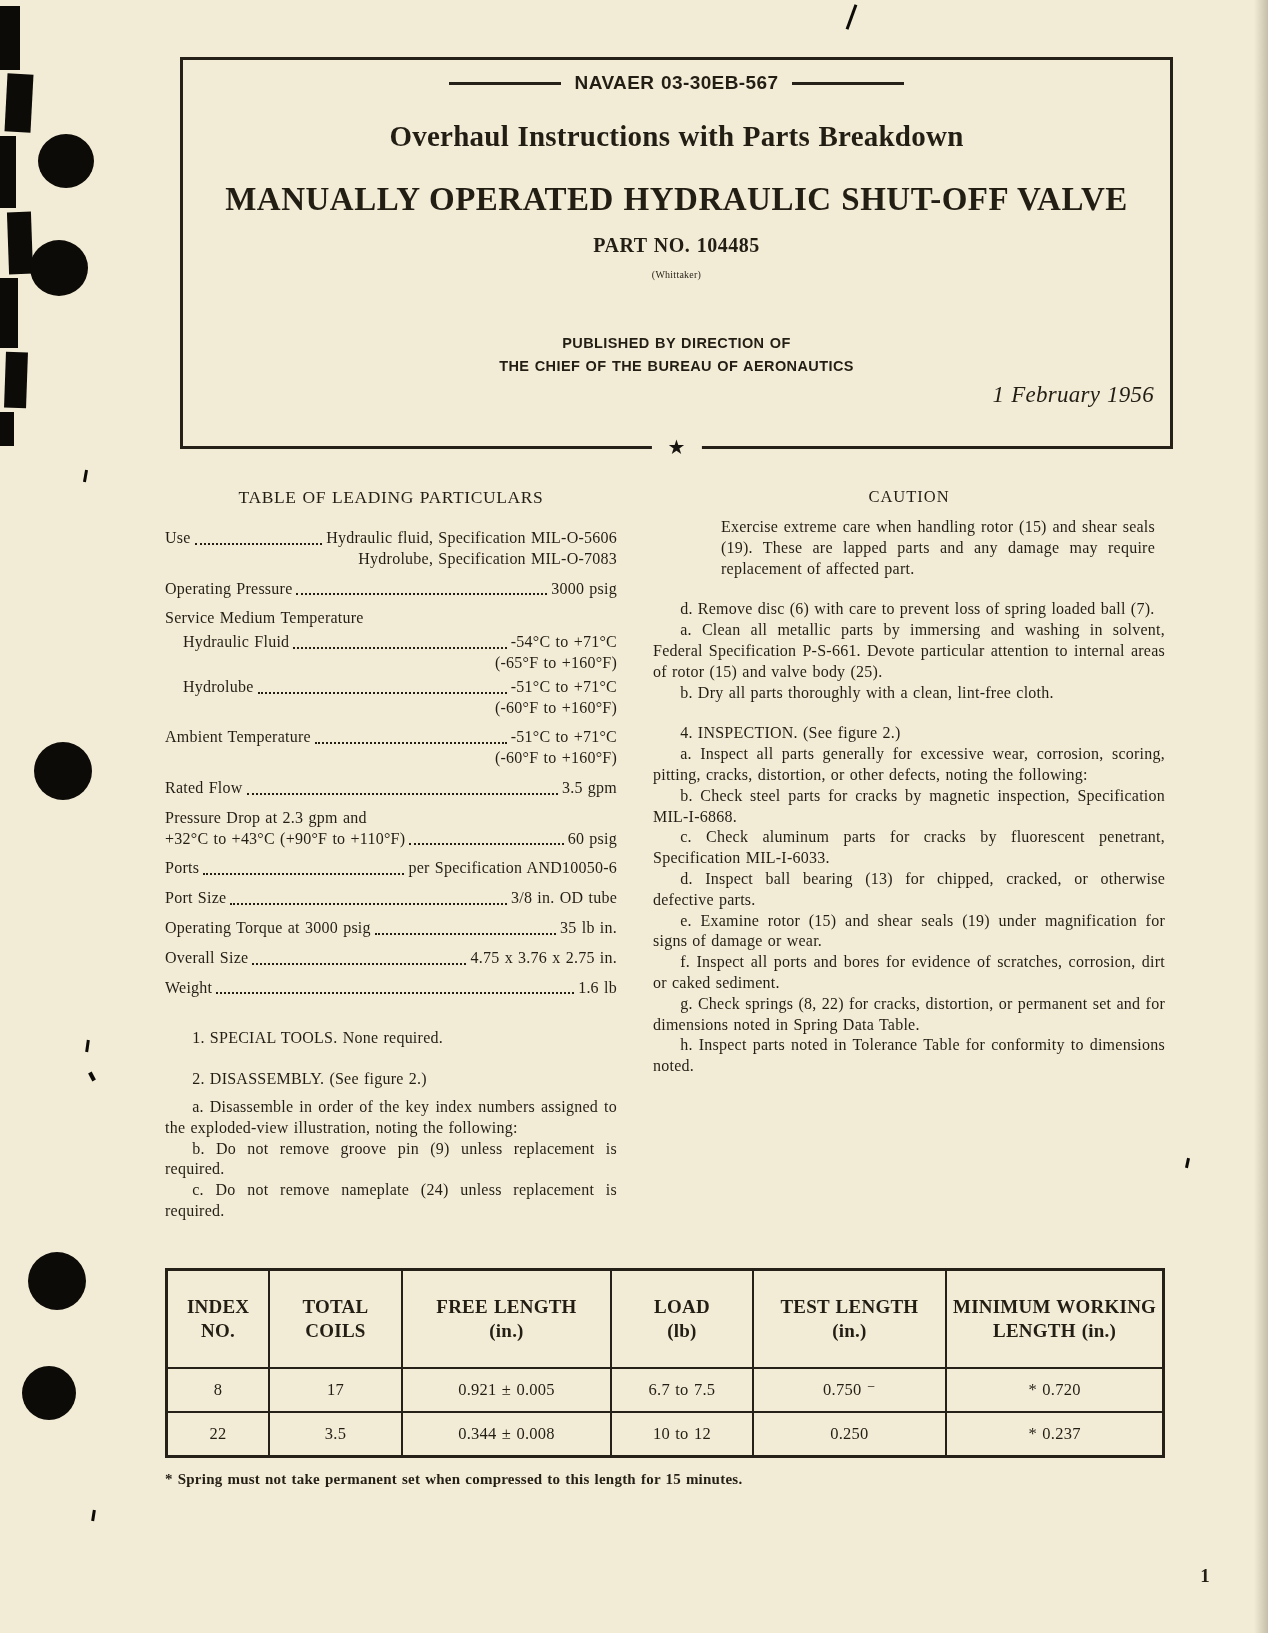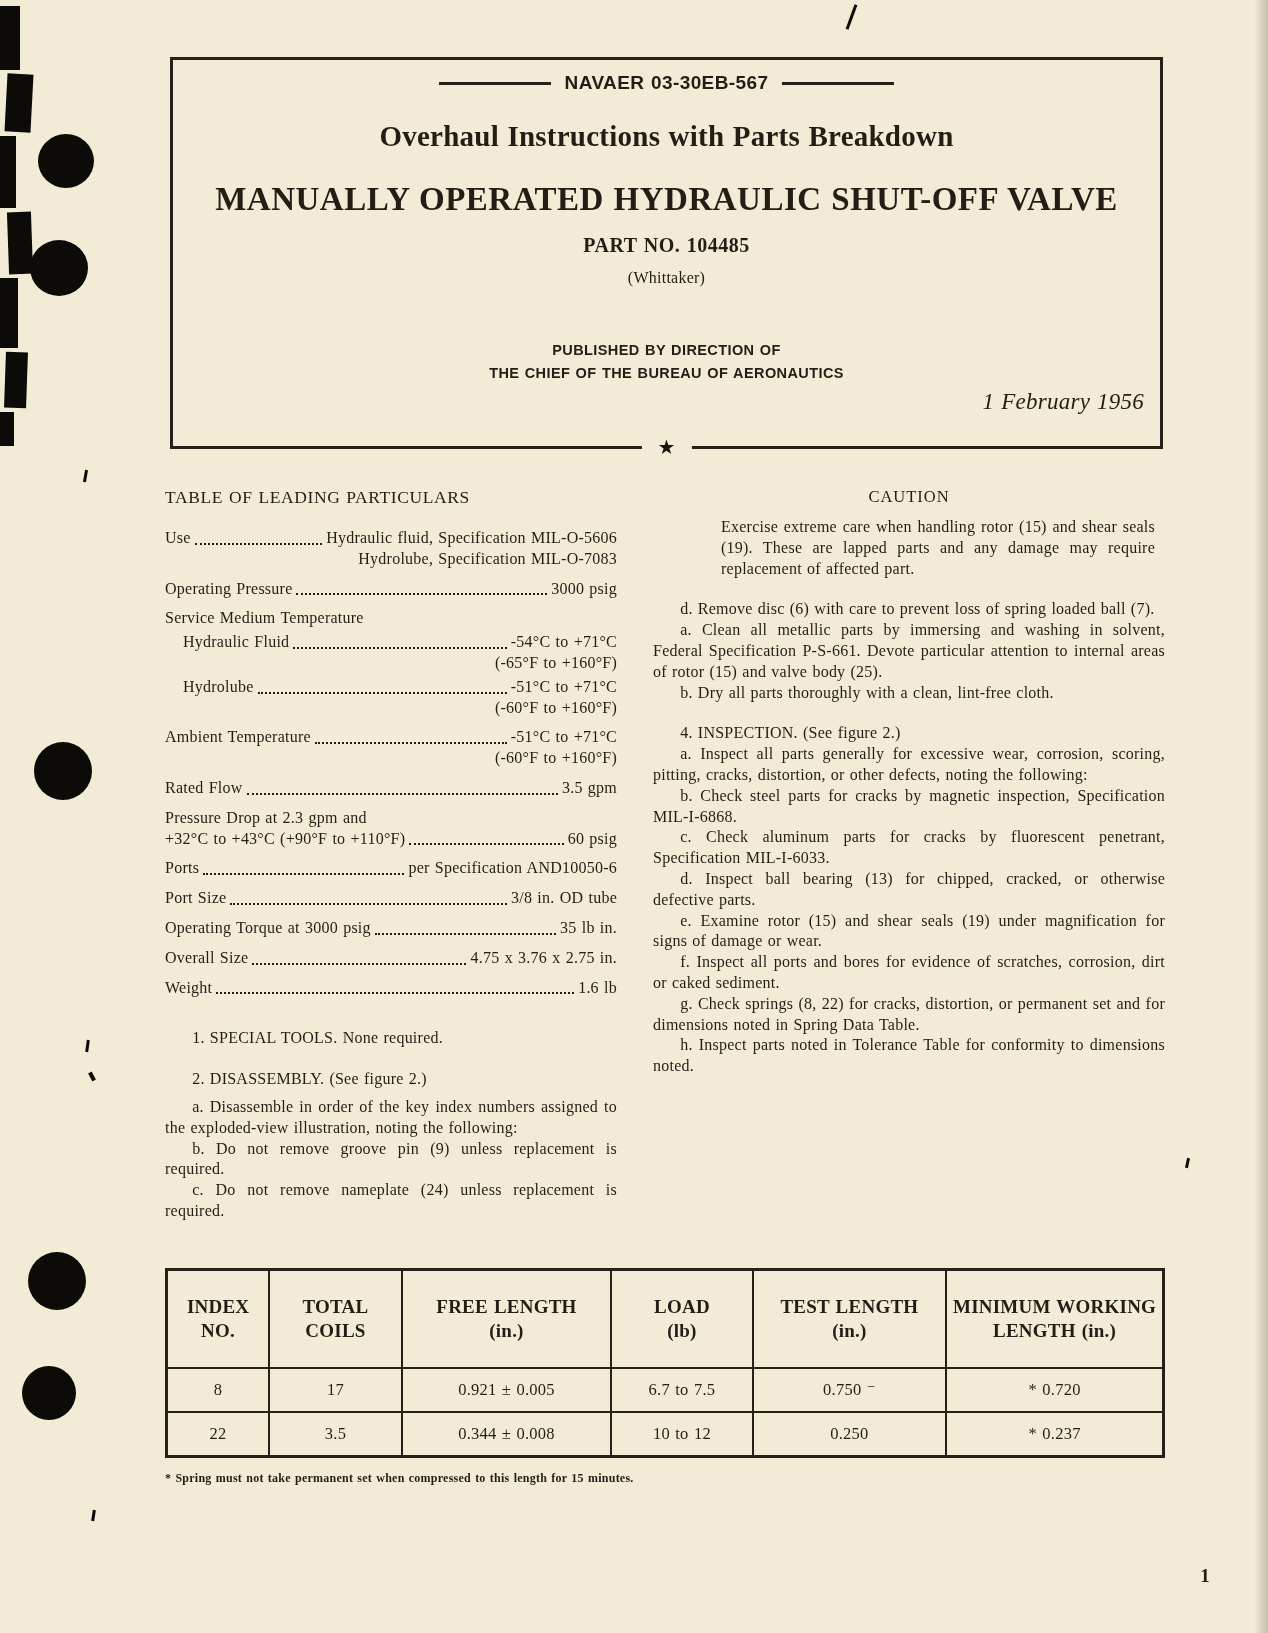--- a/index.html
+++ b/index.html
@@ -4,50 +4,50 @@
 <style>
   html,body{margin:0;padding:0;background:#6e675c;}
   .page{
     position:relative;width:1268px;height:1633px;margin:0 auto;
     background:#f2ecd7;overflow:hidden;
     font-family:"Liberation Serif","DejaVu Serif",serif;
     color:#231e14;letter-spacing:.015em;word-spacing:.06em;
   }
   
   .header-box{
-    position:absolute;left:170px;top:57px;width:993px;height:392px;
+    position:absolute;left:180px;top:57px;width:993px;height:392px;
     border:3px solid #262118;box-sizing:border-box;text-align:center;
   }
   .docnum-row{display:flex;align-items:center;justify-content:center;margin-top:12px;}
   .docnum-row .rule{width:112px;height:3px;background:#262118;}
   .docnum{
     font-family:"Liberation Sans","DejaVu Sans",sans-serif;
     font-weight:bold;font-size:19px;letter-spacing:.4px;margin:0 14px;
   }
   .subtitle{font-size:29px;font-weight:bold;margin-top:26px;}
   .main-title{font-size:33px;font-weight:bold;letter-spacing:.5px;margin-top:28px;}
   .part-no{font-size:20px;font-weight:bold;margin-top:16px;letter-spacing:.5px;}
-  .maker{font-size:16px;margin-top:12px;}
+  .maker{font-size:10px;margin-top:12px;}
   .pubby{
     font-family:"Liberation Sans","DejaVu Sans",sans-serif;
     font-weight:bold;font-size:14.5px;letter-spacing:.4px;line-height:23px;margin-top:52px;
   }
   .pub-date{
     font-style:italic;font-size:23px;text-align:right;padding-right:16px;margin-top:4px;
   }
   .hdr-star{
     position:absolute;left:50%;bottom:-15px;transform:translateX(-50%);
     background:#f2ecd7;padding:0 16px;font-size:20px;line-height:28px;color:#181410;
   }
   
   .columns{position:absolute;left:165px;top:487px;width:1000px;display:flex;gap:36px;}
   .col-left{width:452px;flex:none;}
   .col-right{flex:1;min-width:0;}
   .lp-heading{
-    text-align:left;font-size:17.5px;letter-spacing:.6px;margin-bottom:20px;
+    text-align:center;font-size:17.5px;letter-spacing:.6px;margin-bottom:20px;
   }
   .lp-entry{font-size:16px;line-height:1.3;margin-bottom:9px;}
   .lp-entry.tight{margin-bottom:3px;}
   .leader-line{display:flex;align-items:flex-end;}
   .leader-line .lp-label,.leader-line .lp-value{white-space:nowrap;}
   .dots{flex:1;min-width:10px;border-bottom:2px dotted #231e14;margin:0 4px 4px 4px;}
   .lp-cont{text-align:right;}
   .indent{padding-left:18px;}
   .sec-heading{font-size:16px;line-height:1.3;text-indent:1.7em;margin:0;}
   .para{font-size:16px;line-height:1.3;text-align:justify;text-indent:1.7em;margin:0;}
@@ -65,21 +65,21 @@
   table.spring{
     width:100%;border-collapse:collapse;border:3px solid #262118;table-layout:fixed;
   }
   table.spring th,table.spring td{
     border:2px solid #262118;text-align:center;vertical-align:middle;
   }
   table.spring th{
     font-size:19px;font-weight:bold;line-height:1.25;padding:24px 4px;white-space:pre-line;
   }
   table.spring td{font-size:16.5px;padding:11px 4px;}
-  .footnote{font-size:12px;font-weight:bold;margin-top:13px;}
+  .footnote{font-size:15px;font-weight:bold;margin-top:13px;}
   .page-num{position:absolute;right:58px;bottom:46px;font-size:19px;font-weight:bold;}
   
   .artifact{position:absolute;background:#0d0b08;}
   .hole{border-radius:50%;}
   .page-edge{
     position:absolute;right:0;top:0;width:14px;height:100%;
     background:linear-gradient(to right,rgba(0,0,0,0),rgba(80,70,50,.28));
   }
 </style>
 </head>

